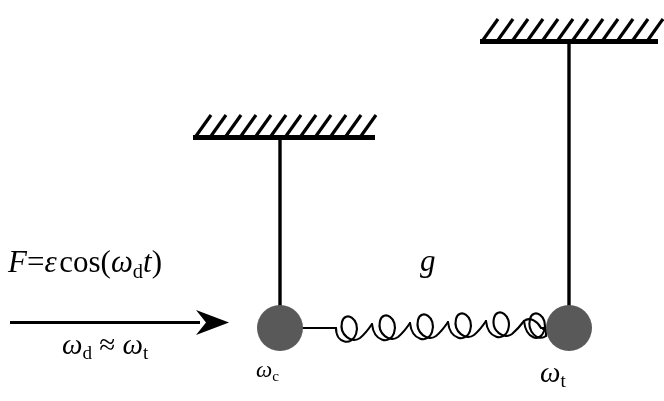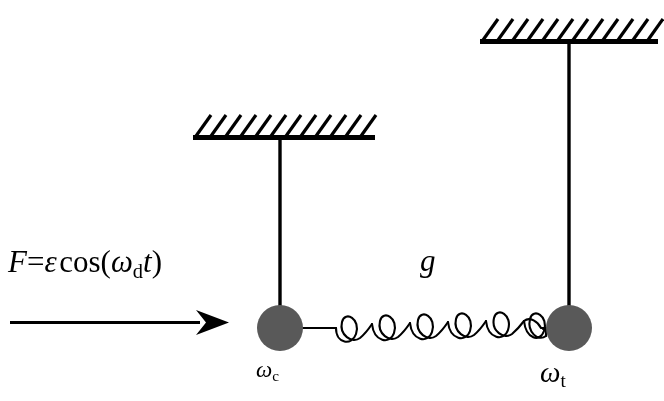--- a/index.html
+++ b/index.html
@@ -108,20 +108,23 @@
       <line x1="10" y1="322.5" x2="200" y2="322.5" stroke="#000" stroke-width="3"></line>
       <path d="M196,310 L229,322.5 L196,335 L206,322.5 Z" fill="#000"></path>
     </g>
 
   </svg>
 
   <div class="mathlabel" id="formula-force">
     <span class="it">F</span><span>=</span><span class="it">ε</span> <span class="up">cos</span><span class="up">(</span><span class="it">ω</span><span class="sub">d</span><span class="it">t</span><span class="up">)</span>
   </div>
 
+  <div class="mathlabel" id="formula-resonance">
+    <span class="it">ω</span><span class="sub">d</span> <span>≈</span> <span class="it">ω</span><span class="sub">t</span>
+  </div>
 
   <div class="mathlabel it" id="coupling-label">g</div>
 
   <div class="mathlabel" id="label-omega-c">
     <span class="it">ω</span><span class="sub">c</span>
   </div>
 
   <div class="mathlabel" id="label-omega-t">
     <span class="it">ω</span><span class="sub">t</span>
   </div>

